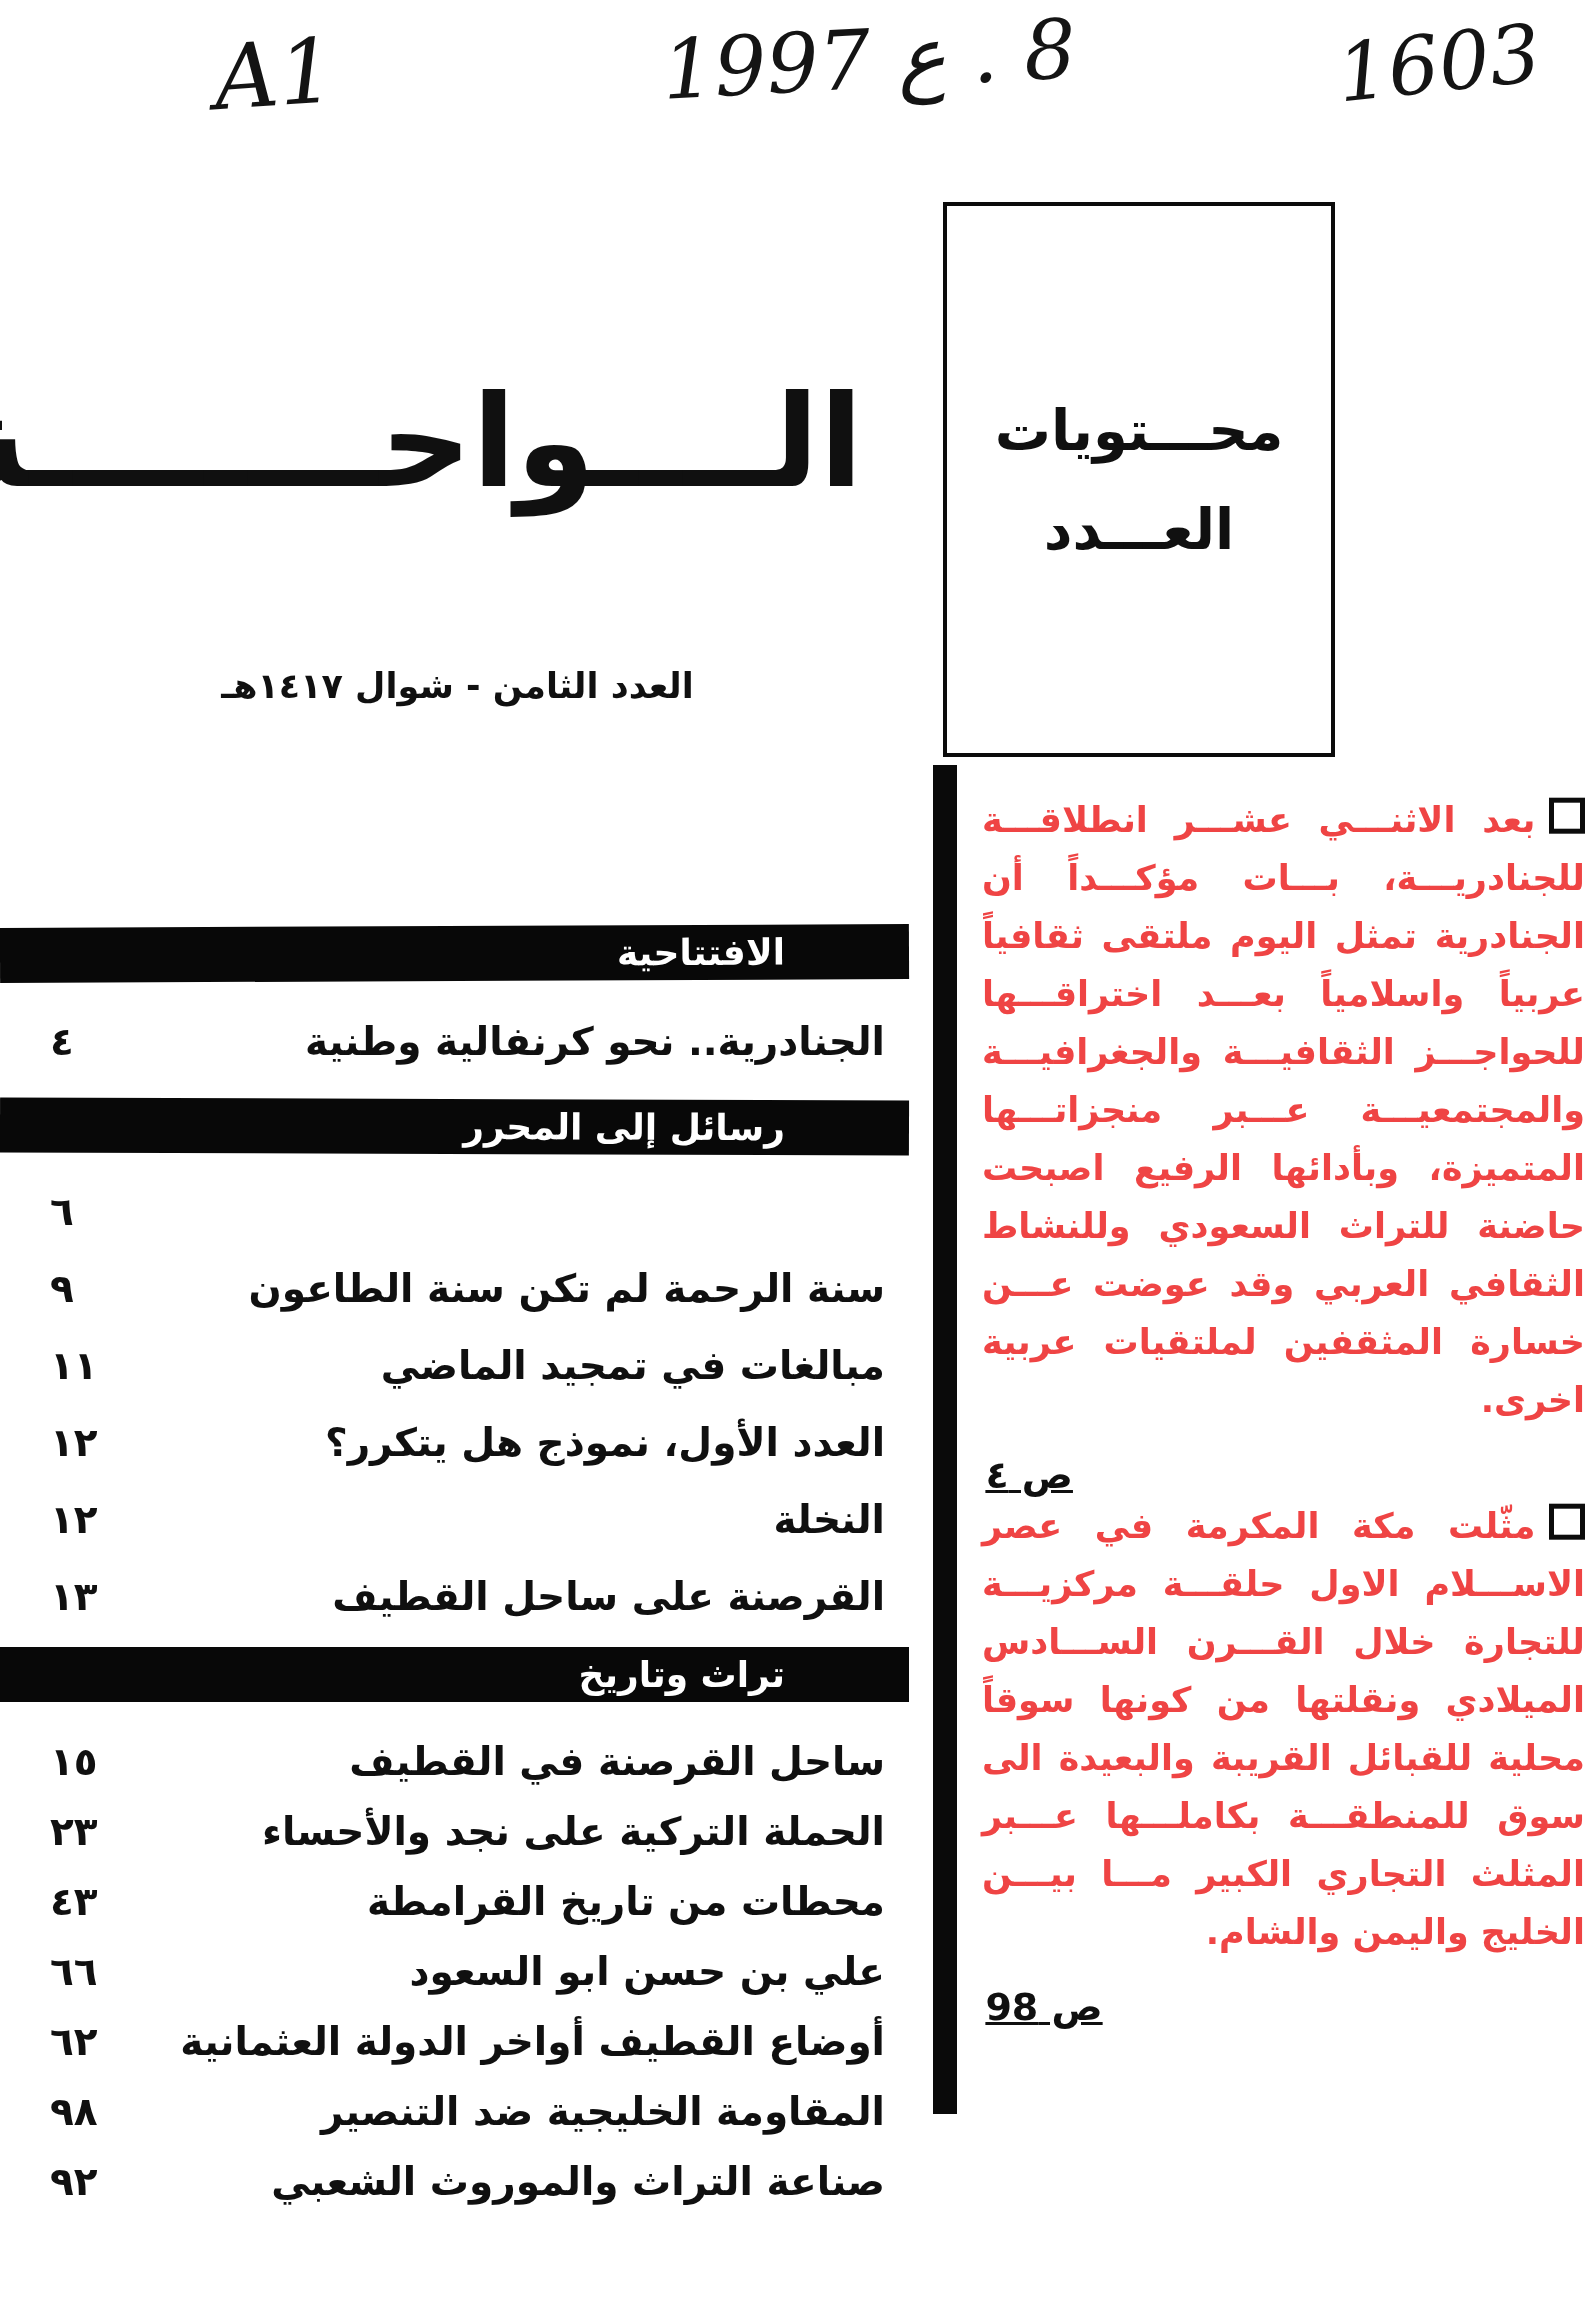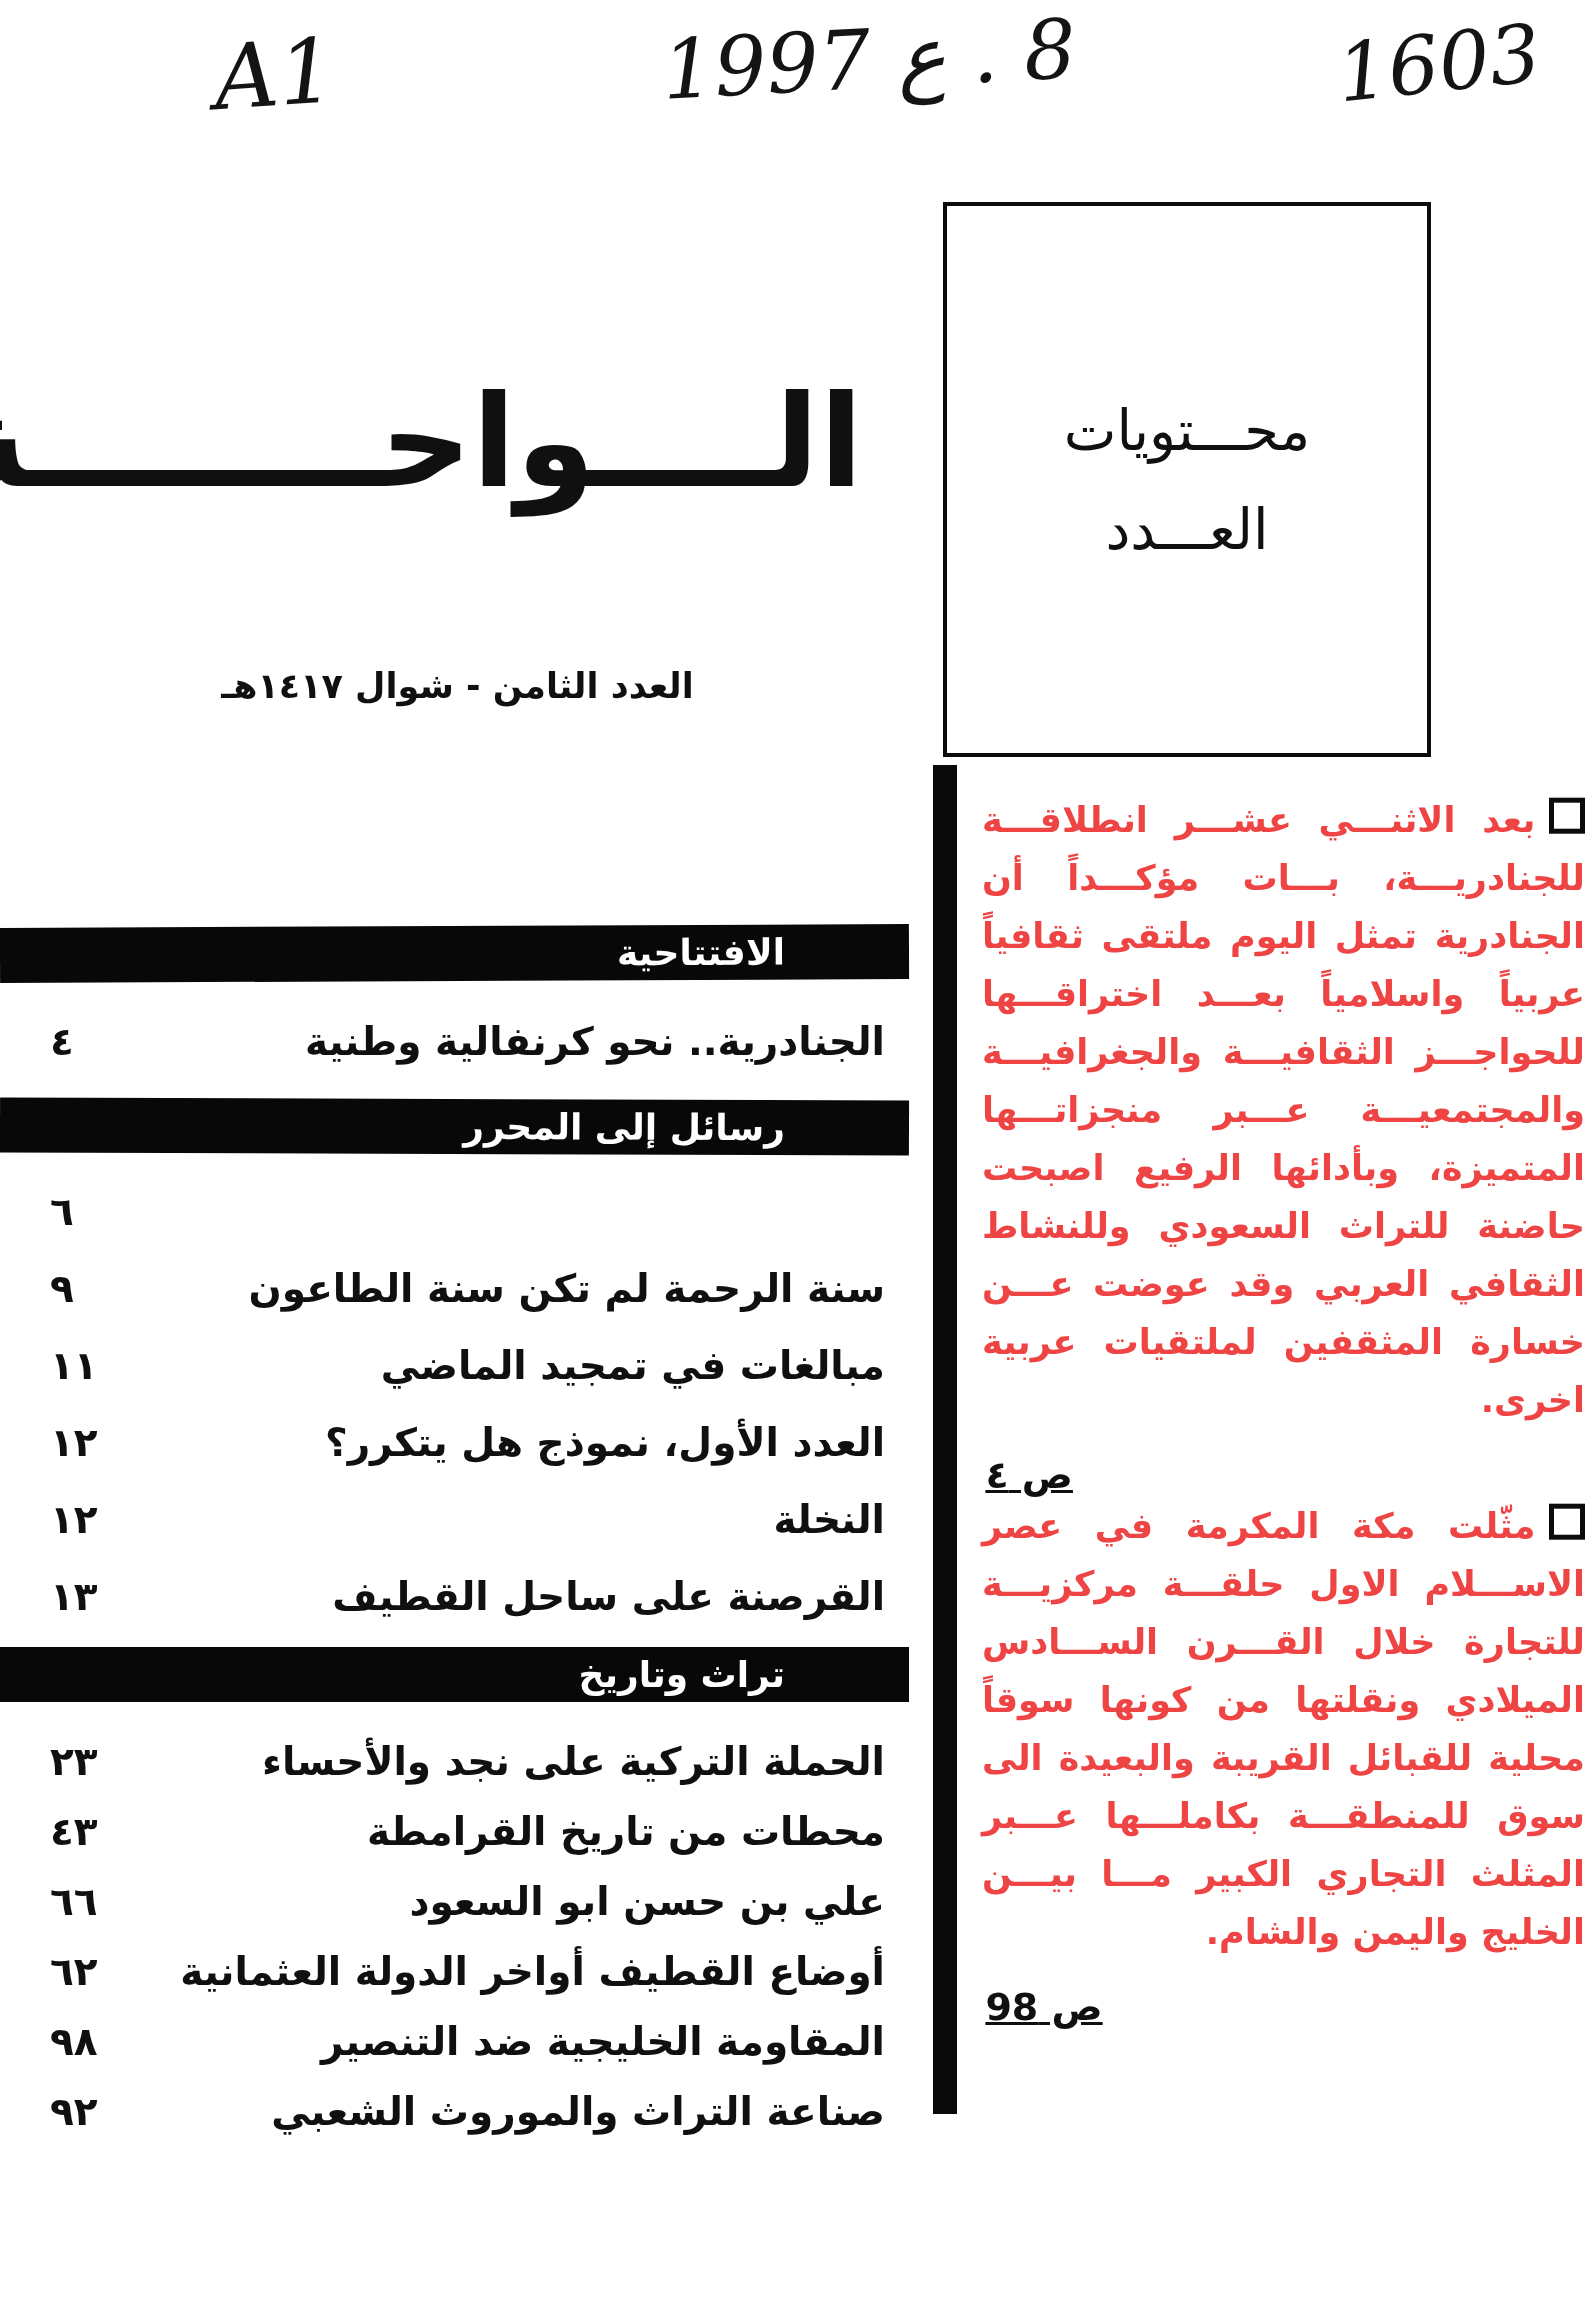--- a/index.html
+++ b/index.html
@@ -17,24 +17,24 @@
   .masthead-title{
     position:absolute;left:90px;top:367px;width:773px;text-align:center;
     direction:rtl;font-size:128px;font-weight:700;letter-spacing:-1.7px;white-space:nowrap;
   }
   .issue-line{
     position:absolute;left:214px;top:666px;width:487px;text-align:center;
     direction:rtl;font-size:35px;font-weight:700;white-space:nowrap;
   }
   
   .contents-box{
-    position:absolute;left:943px;top:202px;width:488px;height:555px;
+    position:absolute;left:943px;top:202px;width:392px;height:555px;
     border:4.3px solid #0b0b0b;box-sizing:border-box;
     display:flex;flex-direction:column;justify-content:center;align-items:center;
-    gap:34px;direction:rtl;font-size:56px;font-weight:400;
+    gap:34px;direction:rtl;font-size:56px;font-weight:700;
   }
   
   .vbar{position:absolute;left:933px;top:765px;width:24px;height:1349px;background:#0a0a0a;}
   
   .highlights{position:absolute;left:982px;top:791px;width:603px;direction:rtl;}
   .hl-text{
     font-size:35px;font-weight:700;line-height:58px;text-align:justify;color:#ef4444;
   }
   .bullet{
     display:inline-block;width:26px;height:26px;border:5.1px solid #0c0c0c;
@@ -144,20 +144,24 @@
       <span class="t">القرصنة على ساحل القطيف</span>
     </div>
   </div>
     </div>
 
     <div class="toc-section s2">
       <div class="toc-bar">
           <span class="toc-bar-label">تراث وتاريخ</span>
         </div>
       <div class="rows">
+    <div class="toc-row">
+      <span class="num">١٥</span>
+      <span class="t">ساحل القرصنة في القطيف</span>
+    </div>
 
     <div class="toc-row">
       <span class="num">٢٣</span>
       <span class="t">الحملة التركية على نجد والأحساء</span>
     </div>
 
     <div class="toc-row">
       <span class="num">٤٣</span>
       <span class="t">محطات من تاريخ القرامطة</span>
     </div>

